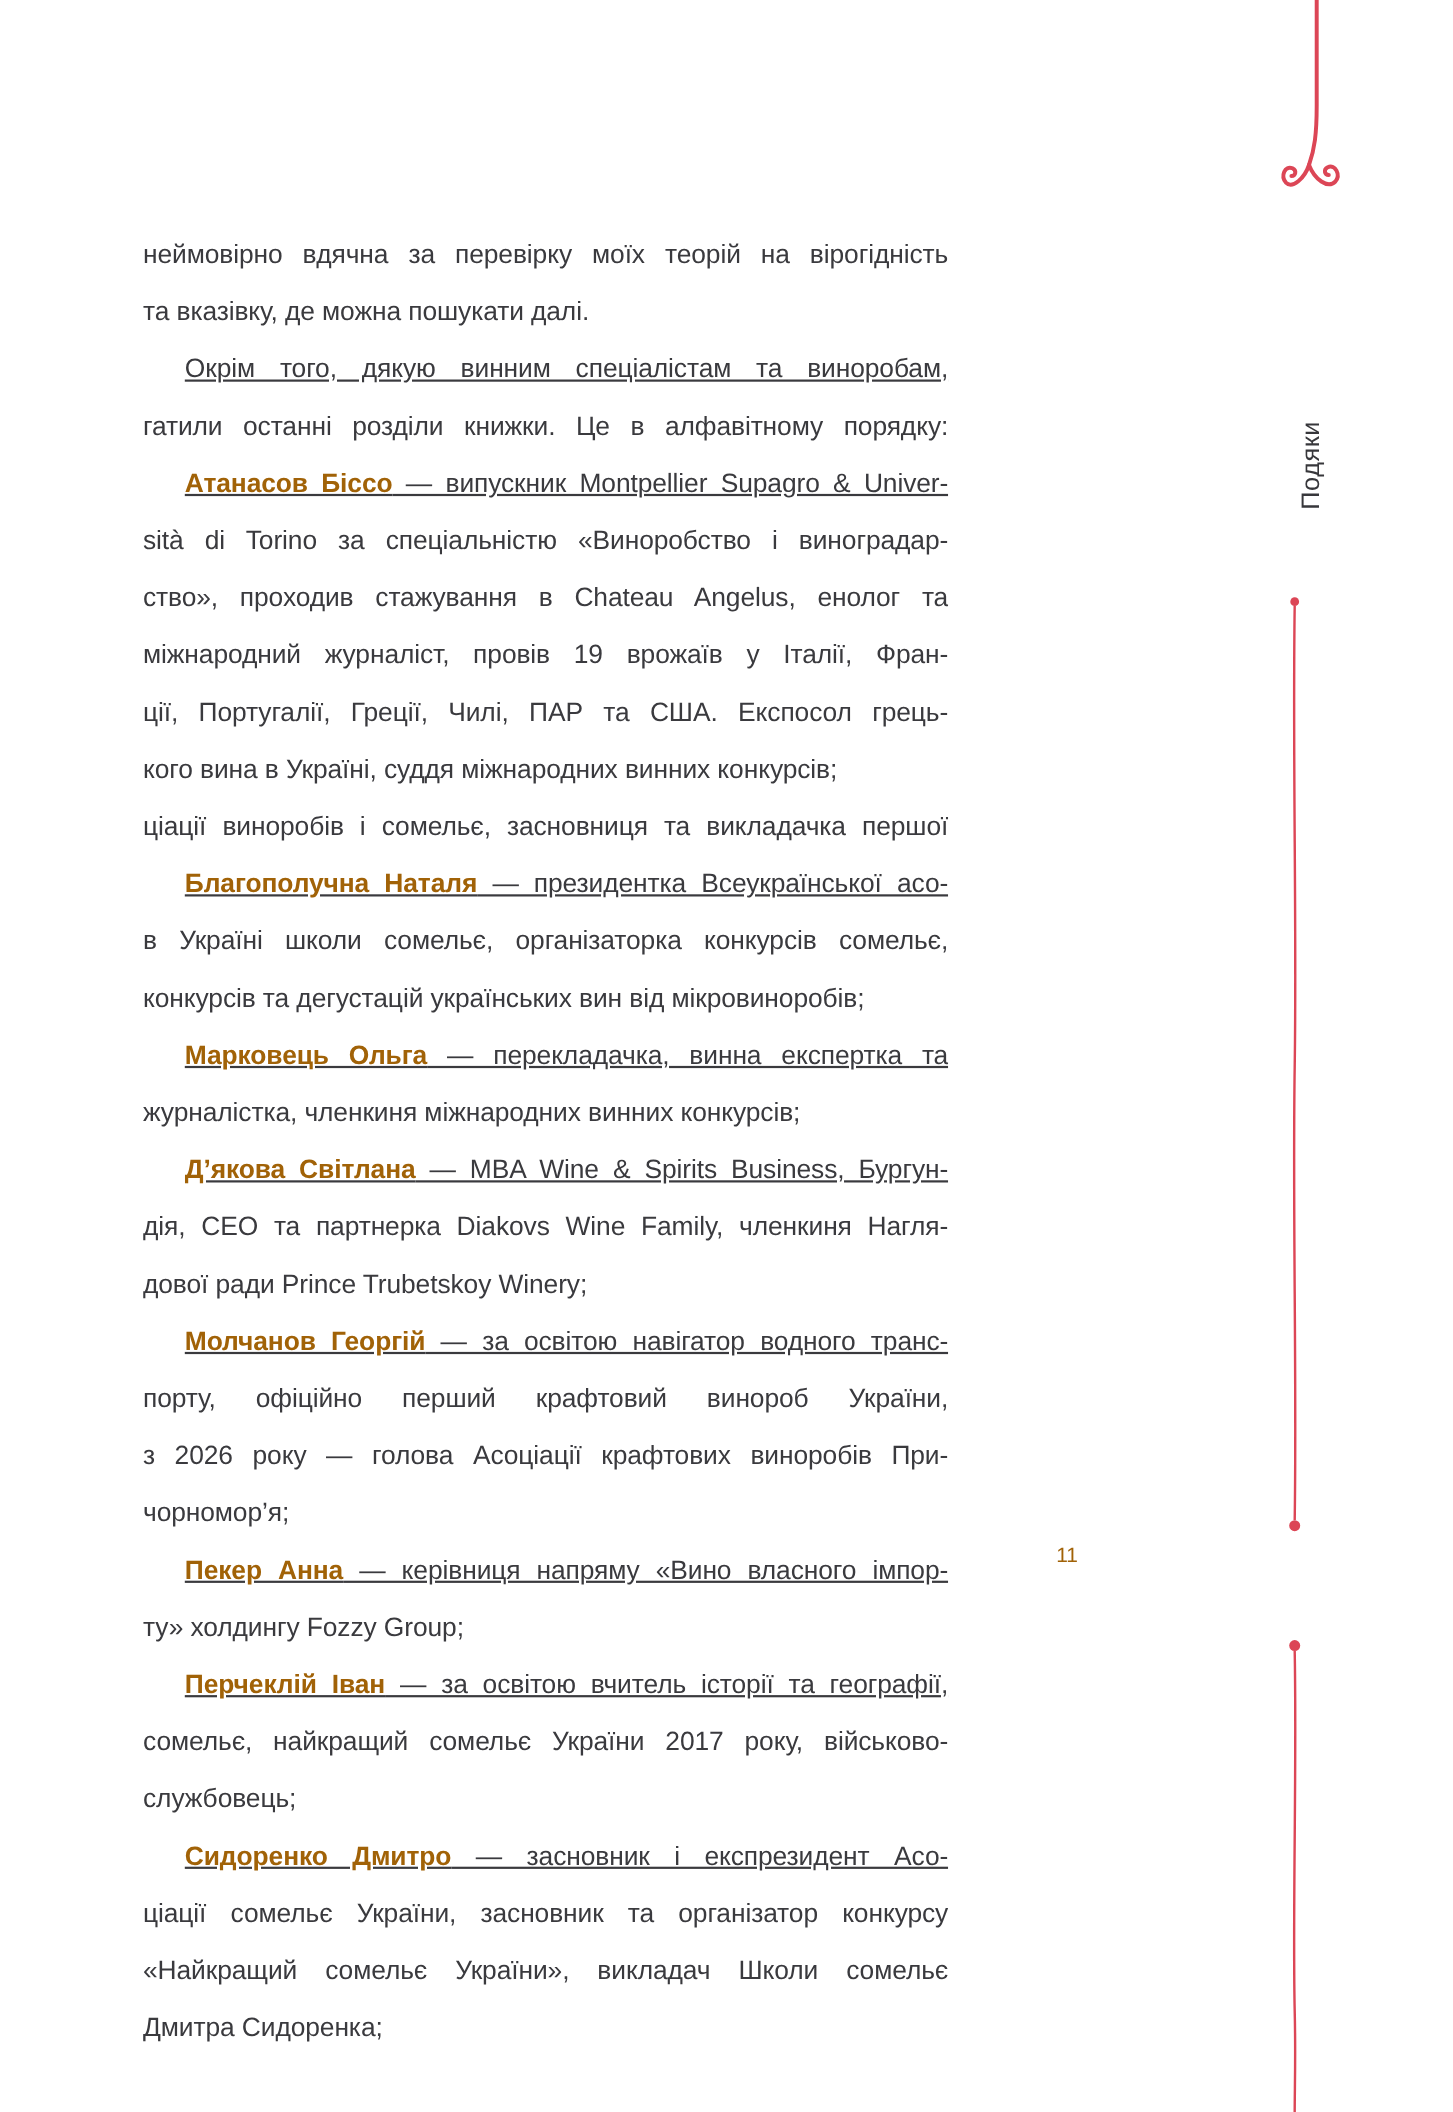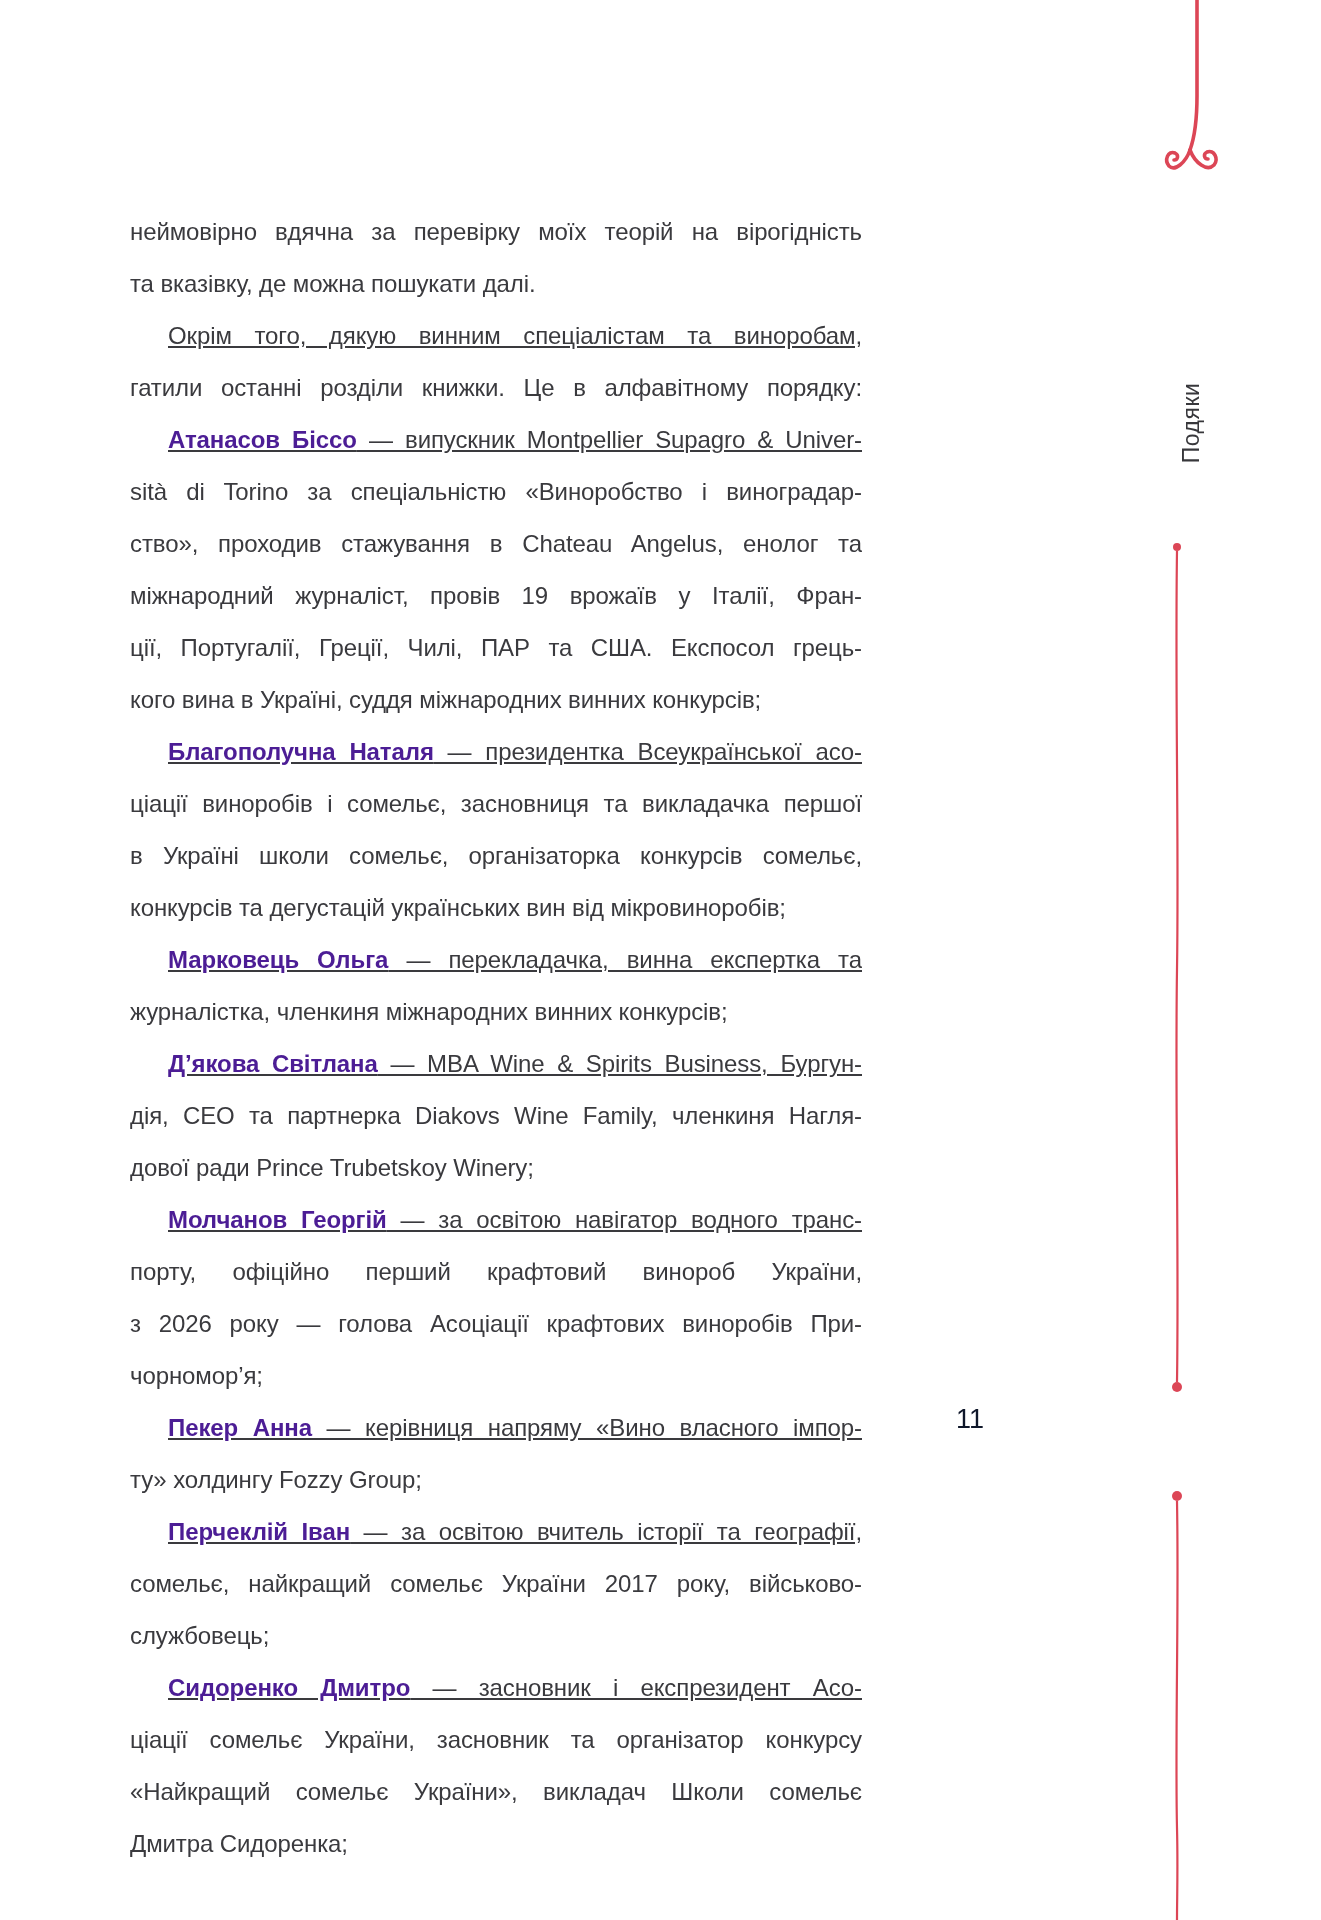--- a/index.html
+++ b/index.html
@@ -9,30 +9,30 @@
     font-family:"Liberation Sans", sans-serif;
   }
   .body-text {
     position:absolute; left:130px; top:206px; width:732px;
     font-size:24px; line-height:52px; letter-spacing:-0.1px;
     color:#3a3a3e;
   }
   .line { height:52px; overflow:hidden; white-space:normal; }
   .line.jst { text-align:justify; text-align-last:justify; }
   .line.ind { text-indent:38px;text-decoration:underline; }
-  .b { font-weight:bold; color:#4c1d95; }
+  .b { font-weight:bold; color:#a16207; }
   .sidebar-label {
     position:absolute; left:1121px; top:408px; width:140px; height:30px;
     transform:rotate(-90deg); transform-origin:center center;
     text-align:center; font-size:23px; line-height:30px;
     letter-spacing:0.5px; color:#37373b;
   }
   .page-number {
     position:absolute; left:946px; top:1404px; width:48px;
-    text-align:center; font-size:27px; color:#0f172a;
+    text-align:center; font-size:19px; color:#a16207;
   }
   .orn { position:absolute; }
   .orn-top { left:1162px; top:0; }
   .orn-mid { left:1169px; top:540px; }
   .orn-bot { left:1169px; top:1488px; }
 </style>
 </head>
 <body>
 
 <div class="page">
@@ -69,22 +69,22 @@
       </div>
       <div class="para">
         <div class="line jst ind"><span class="b">Атанасов Біссо</span><span class="r"> — випускник Montpellier Supagro &amp; Univer-</span></div>
         <div class="line jst"><span class="r">sità di Torino за спеціальністю «Виноробство і виноградар-</span></div>
         <div class="line jst"><span class="r">ство», проходив стажування в Chateau Angelus, енолог та</span></div>
         <div class="line jst"><span class="r">міжнародний журналіст, провів 19 врожаїв у Італії, Фран-</span></div>
         <div class="line jst"><span class="r">ції, Португалії, Греції, Чилі, ПАР та США. Експосол грець-</span></div>
         <div class="line"><span class="r">кого вина в Україні, суддя міжнародних винних конкурсів;</span></div>
       </div>
       <div class="para">
+        <div class="line jst"><span class="r">ціації виноробів і сомельє, засновниця та викладачка першої</span></div>
         <div class="line jst ind"><span class="b">Благополучна Наталя</span><span class="r"> — президентка Всеукраїнської асо-</span></div>
-        <div class="line jst"><span class="r">ціації виноробів і сомельє, засновниця та викладачка першої</span></div>
         <div class="line jst"><span class="r">в Україні школи сомельє, організаторка конкурсів сомельє,</span></div>
         <div class="line"><span class="r">конкурсів та дегустацій українських вин від мікровиноробів;</span></div>
       </div>
       <div class="para">
         <div class="line jst ind"><span class="b">Марковець Ольга</span><span class="r"> — перекладачка, винна експертка та</span></div>
         <div class="line"><span class="r">журналістка, членкиня міжнародних винних конкурсів;</span></div>
       </div>
       <div class="para">
         <div class="line jst ind"><span class="b">Д’якова Світлана</span><span class="r"> — MBA Wine &amp; Spirits Business, Бургун-</span></div>
         <div class="line jst"><span class="r">дія, CEO та партнерка Diakovs Wine Family, членкиня Нагля-</span></div>

